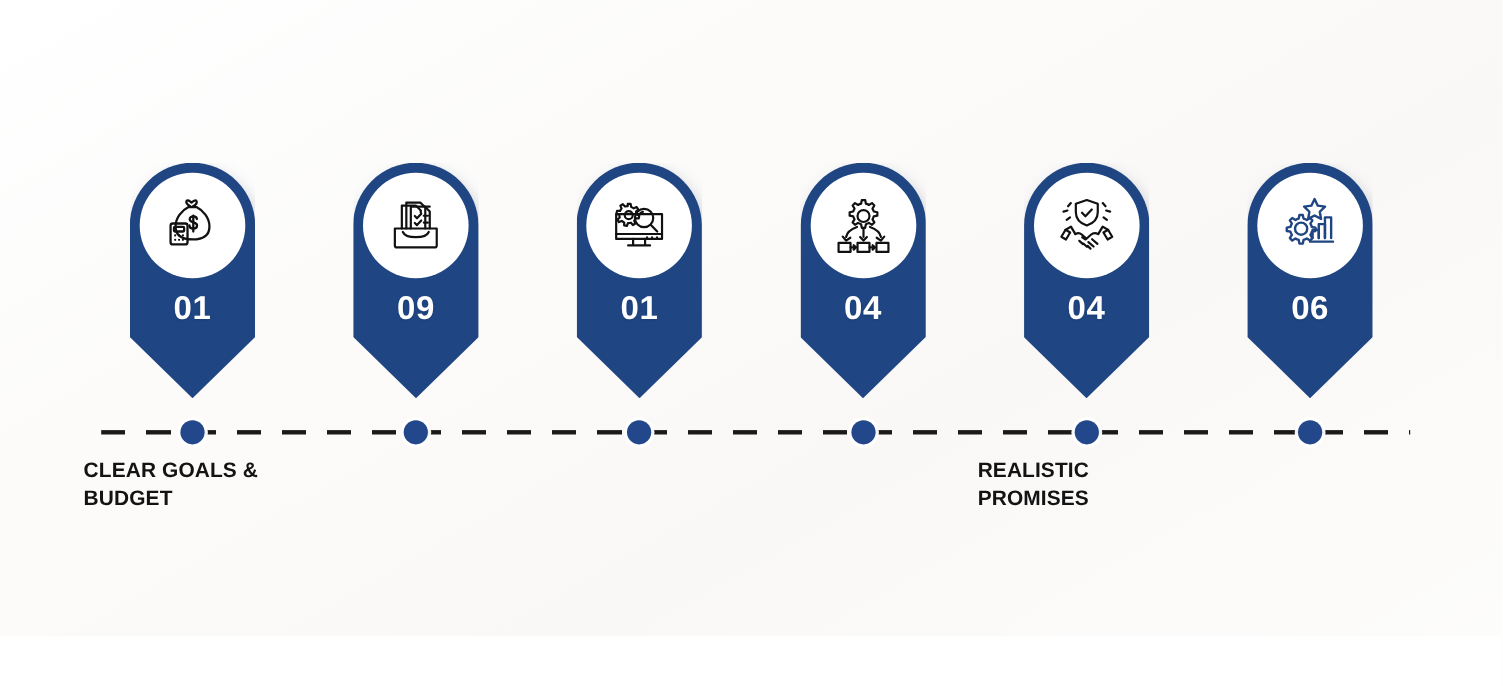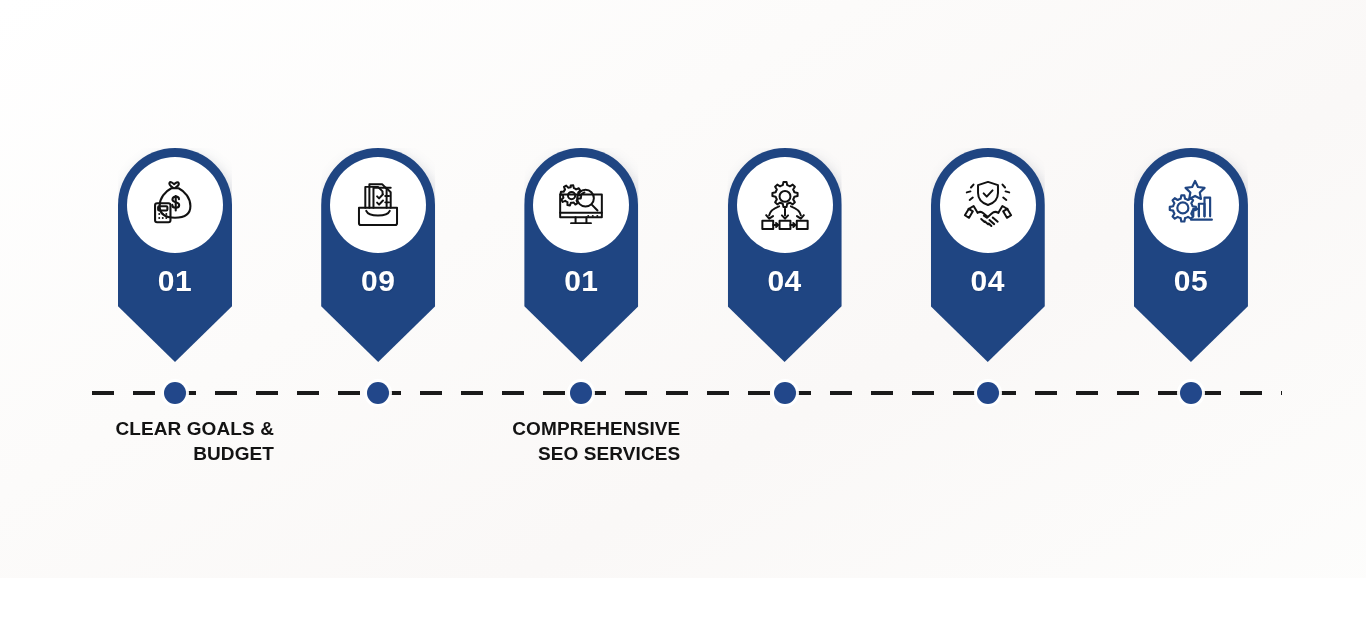--- a/index.html
+++ b/index.html
@@ -113,21 +113,21 @@
     z-index:4;
   }
 
   
   .label{
     position:absolute;
     top:416px;
     left:50%;
     transform:translateX(-50%);
     width:198px;
-    text-align:right;
+    text-align:left;
     color:#131313;
     font-size:19px;
     font-weight:bold;
     line-height:1.32;
     letter-spacing:0.1px;
     text-transform:uppercase;
   }
 </style>
 </head>
 <body>
@@ -200,21 +200,20 @@
             <path d="M20.6 10.4l2.9-.1.6 3.1a8.4 8.4 0 0 1 2.6 1.4l2.9-1.3 1.6 2.5-2.3 2.1c.3.9.4 1.9.4 2.9l2.9.9-.5 2.9-3.1-.1a8.6 8.6 0 0 1-1.5 2.5l1.2 2.8-2.5 1.5-2-2.3c-1 .3-2 .5-3 .4l-1 2.9-2.8-.6.1-3a8.4 8.4 0 0 1-2.5-1.5l-2.8 1.2-1.5-2.5 2.3-2.1a8.5 8.5 0 0 1-.4-2.9l-2.9-1 .6-2.8 3 .1c.4-.9.9-1.8 1.5-2.5l-1.2-2.8 2.5-1.5 2.1 2.3c.9-.3 1.9-.4 2.9-.4z"></path>
             <circle cx="21.6" cy="21.6" r="4"></circle>
             <circle cx="37" cy="24.5" r="9.2"></circle>
             <path d="M43.6 31.3l6.6 6.8"></path>
             <path d="M32.4 20.6a6.2 6.2 0 0 1 3.4-2.3"></path>
           </svg>
         </div>
         <div class="pin-number">01</div>
       </div>
       <div class="axis-dot"></div>
-      <div class="label">COMPREHENSIVE SEO SERVICES</div>
     </div>
 
     <div class="item">
       <div class="pin-wrap">
         <div class="pin"></div>
         <div class="icon-circle">
           <svg viewBox="0 0 64 64" fill="none" stroke="#111111" stroke-width="2.2" stroke-linecap="round" stroke-linejoin="round">
             <path d="M30.3 6.5h3.4l.7 3.6c1.1.3 2.1.7 3 1.3l3.1-1.9 2.4 2.4-1.9 3.1c.6.9 1 1.9 1.3 3l3.6.7v3.4l-3.6.7c-.3 1.1-.7 2.1-1.3 3l1.9 3.1-2.4 2.4-3.1-1.9c-.9.6-1.9 1-3 1.3l-.7 3.6h-3.4l-.7-3.6a11 11 0 0 1-3-1.3l-3.1 1.9-2.4-2.4 1.9-3.1a11 11 0 0 1-1.3-3l-3.6-.7v-3.4l3.6-.7c.3-1.1.7-2.1 1.3-3l-1.9-3.1 2.4-2.4 3.1 1.9c.9-.6 1.9-1 3-1.3z"></path>
             <circle cx="32" cy="22.5" r="6"></circle>
             <path d="M32 36v7.5"></path>
@@ -251,35 +250,36 @@
             <path d="M20.6 40.6c1.9-1.3 4.5-1.2 6.3.4l4.6 4"></path>
             <path d="M43.4 40.6c-2.4-1.4-5.3-1.1-7.3.7l-5.3 4.7-3.4-2.2"></path>
             <path d="M24.5 47.4l3.7 3.3M28.6 50.1l3.5 3.2M32.8 52.4l2.9 2.8"></path>
             <path d="M37.3 45.8l5.4 4.6"></path>
             <path d="M33.6 48.6l5.2 4.5"></path>
           </svg>
         </div>
         <div class="pin-number">04</div>
       </div>
       <div class="axis-dot"></div>
+      <div class="label">REALISTIC PROMISES</div>
     </div>
 
     <div class="item">
       <div class="pin-wrap">
         <div class="pin"></div>
         <div class="icon-circle">
           <svg viewBox="0 0 64 64" fill="none" stroke="#1f4582" stroke-width="2.4" stroke-linecap="round" stroke-linejoin="round">
             <path d="M36.5 5.5l3.2 6.6 7.3 1-5.3 5.1 1.3 7.2-6.5-3.4-6.5 3.4 1.3-7.2-5.3-5.1 7.3-1z"></path>
             <path d="M21.3 21.4h3.4l.7 3.7c1.2.3 2.3.8 3.3 1.4l3.2-2 2.4 2.4-2 3.2c.6 1 1.1 2.1 1.4 3.3l3.7.7v3.4l-3.7.7c-.3 1.2-.8 2.3-1.4 3.3l2 3.2-2.4 2.4-3.2-2c-1 .6-2.1 1.1-3.3 1.4l-.7 3.7h-3.4l-.7-3.7a12 12 0 0 1-3.3-1.4l-3.2 2-2.4-2.4 2-3.2a12 12 0 0 1-1.4-3.3l-3.7-.7v-3.4l3.7-.7c.3-1.2.8-2.3 1.4-3.3l-2-3.2 2.4-2.4 3.2 2c1-.6 2.1-1.1 3.3-1.4z"></path>
             <circle cx="23" cy="35.2" r="6.1"></circle>
             <path d="M34.5 44.5v-8.2h6.2v8.2"></path>
             <path d="M40.7 44.5V30.6h6.2v13.9"></path>
             <path d="M46.9 44.5V23.8h6.2v20.7"></path>
             <path d="M32 48.2h23"></path>
           </svg>
         </div>
-        <div class="pin-number">05</div>
+        <div class="pin-number">06</div>
       </div>
       <div class="axis-dot"></div>
     </div>
 
   </div>
 </div>
 
 </body></html>

